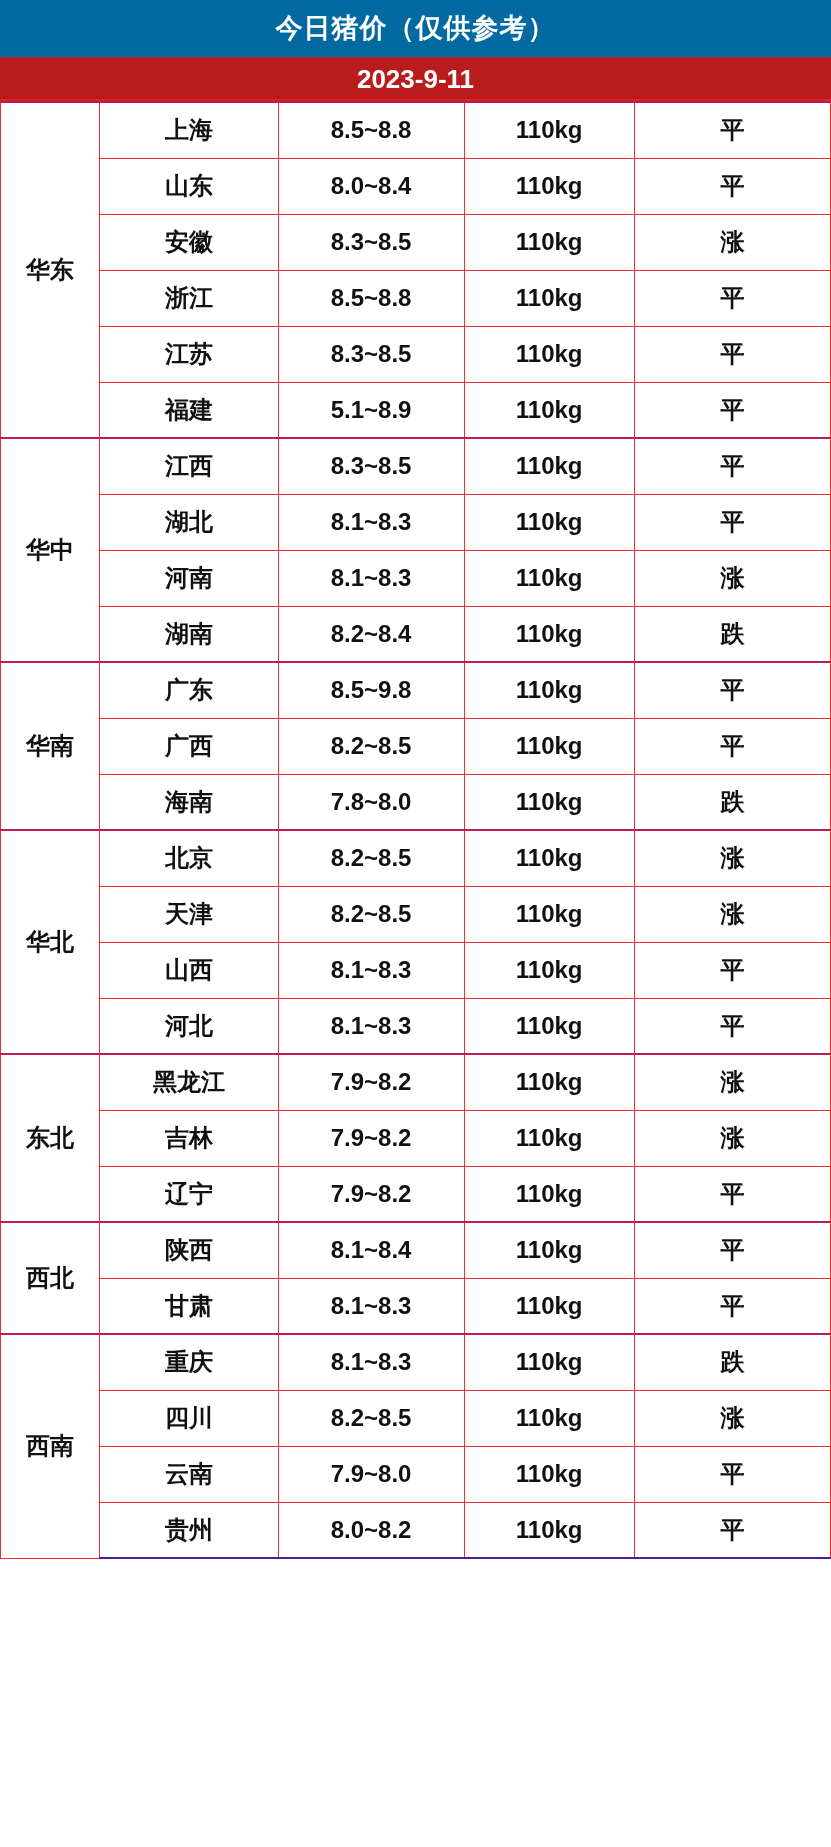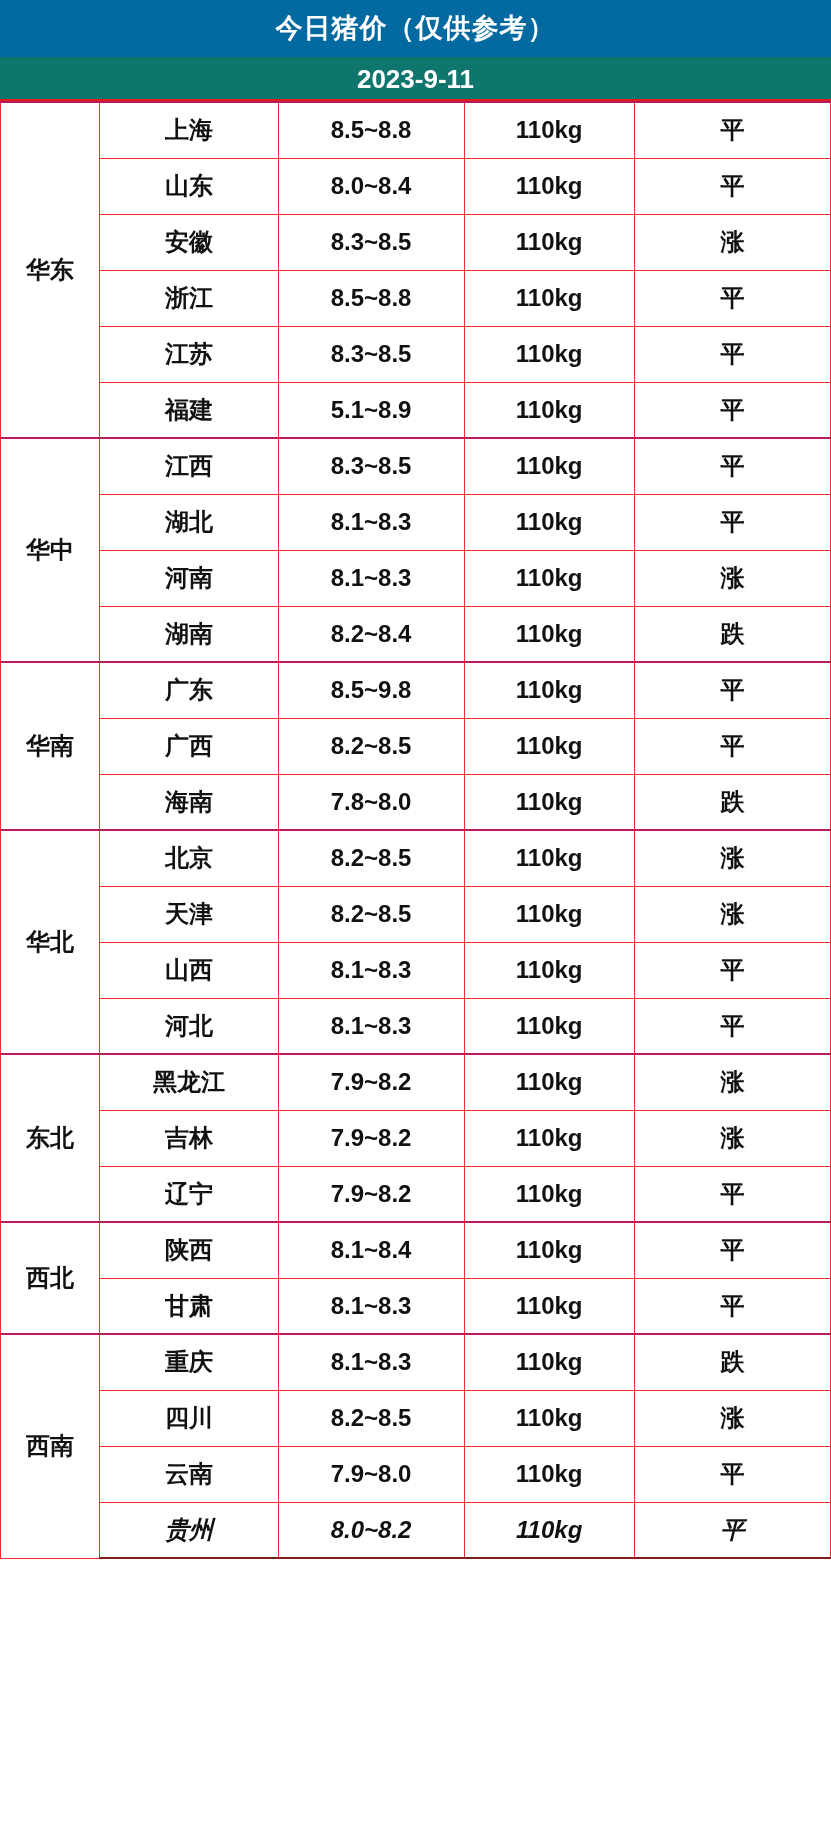--- a/index.html
+++ b/index.html
@@ -20,21 +20,21 @@
     color: #ffffff;
     text-align: center;
     font-size: 27px;
     font-weight: bold;
     letter-spacing: 1px;
     height: 57px;
     line-height: 57px;
     box-sizing: border-box;
   }
   .date-bar {
-    background: #0f766e;
+    background: #b91c1c;
     color: #ffffff;
     text-align: center;
     font-size: 26px;
     font-weight: bold;
     height: 44px;
     line-height: 44px;
     box-sizing: border-box;
     border-bottom: 2px solid #e02020;
   }
   table.price-table {
@@ -70,21 +70,21 @@
     width: 165px;
   }
   td.trend {
     width: 190px;
     border-right: 2px solid #ef2b2b;
   }
   .up { color: #ef2b2b; }
   .down { color: #19b319; }
   .flat { color: #111111; }
   tr.group-start td { border-top: 2px solid #be185d; }
-  tr:last-child td { border-bottom: 2px solid #7f1d1d; font-style: italic; }
+  tr:last-child td { border-bottom: 2px solid #4c1d95; }
 </style>
 </head>
 <body>
 
 <div class="sheet">
   <div class="title-bar">今日猪价（仅供参考）</div>
   <div class="date-bar">2023-9-11</div>
   <table class="price-table">
     <tbody>
         <tr class="group-start">

